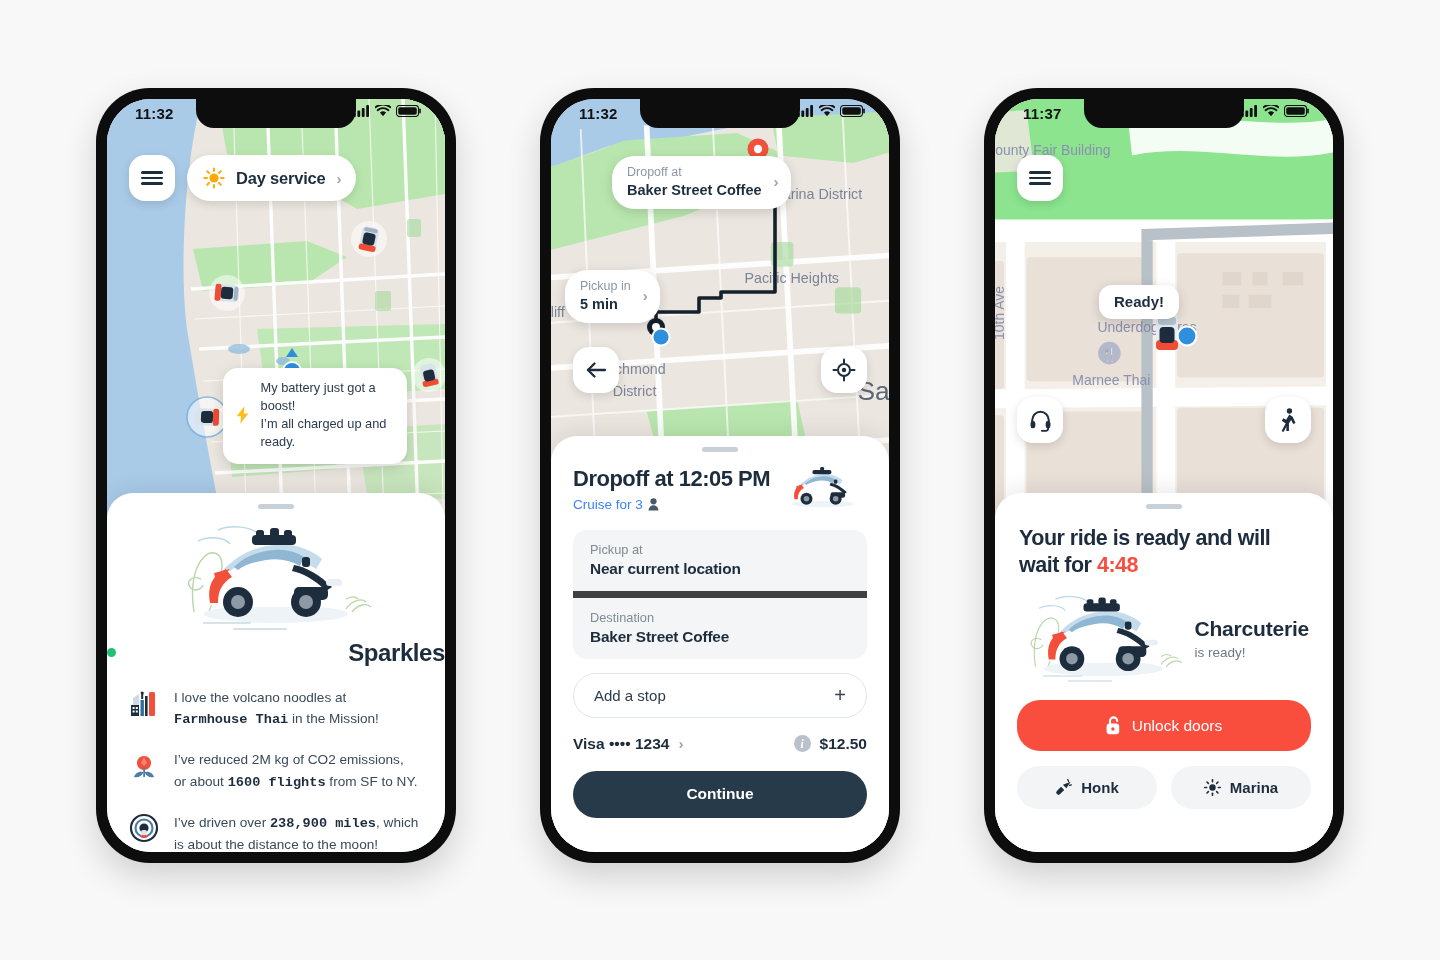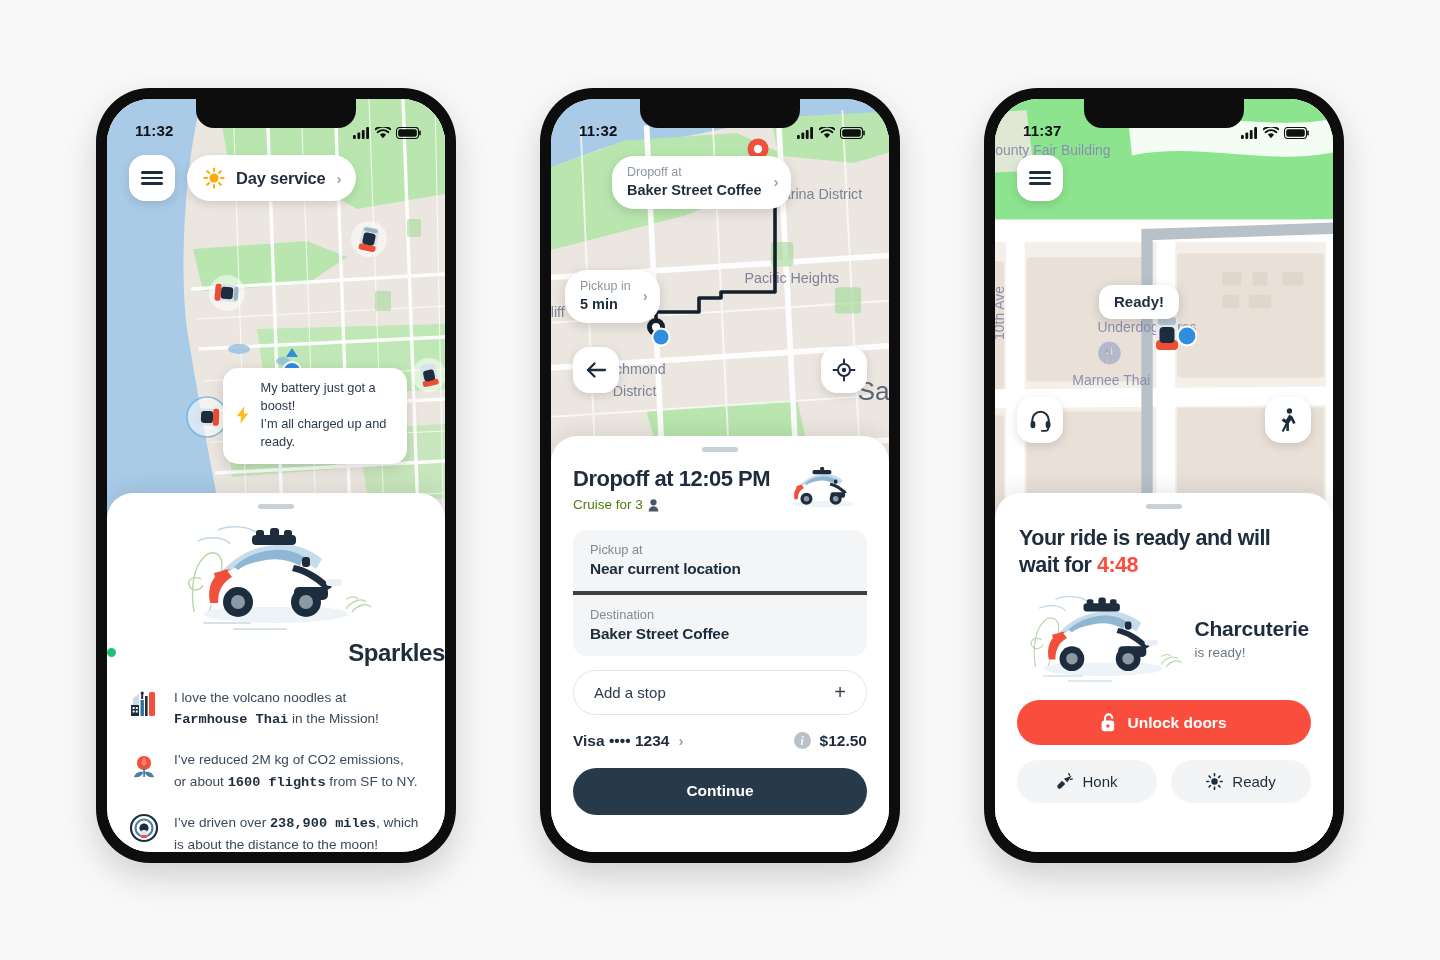--- a/index.html
+++ b/index.html
@@ -38,21 +38,21 @@
     background: #0d0d0d;
     border-bottom-left-radius: 18px;
     border-bottom-right-radius: 18px;
     z-index: 40;
   }
 
   
   .statusbar {
     position: absolute; top: 0; left: 0; right: 0; height: 40px;
     z-index: 39;
-    display: flex; align-items: flex-end; justify-content: space-between;
+    display: flex; align-items: flex-start; justify-content: space-between;
     padding: 6px 24px 0 28px;
     pointer-events: none;
     gap: 12px;
   }
   .status-time {
     font-size: 15px; font-weight: bold; color: #111;
     letter-spacing: .2px;
   }
   .status-icons { display: flex; align-items: center; gap: 5px; }
 
@@ -149,26 +149,26 @@
   .fact { display: flex; gap: 15px; align-items: flex-start; }
   .fact .ic { flex: 0 0 30px; height: 30px; margin-top: 1px; }
   .fact .tx { font-size: 13.6px; line-height: 1.6; color: #3b4a5a; }
   .fact .tx b { font-weight: bold; color: #1d2d3e; font-family: Liberation Mono, monospace; }
 
   
   #sheet-2 { top: 337px; }
   .s2-head { display: flex; align-items: flex-start; padding: 14px 22px 0; }
   .s2-head .left { flex: 1; }
   .s2-title { font-size: 22px; font-weight: bold; color: #1d2d3e; letter-spacing: -.5px; }
-  .s2-sub { font-size: 13.5px; color: #4d7c0f; margin-top: 5px; display: flex; align-items: flex-end; gap: 5px; }
+  .s2-sub { font-size: 13.5px; color: #3b82f6; margin-top: 5px; display: flex; align-items: center; gap: 5px; }
   .trip-box {
     margin: 16px 22px 0; background: #f3f5f6; border-radius: 14px; overflow: hidden;
   }
   .trip-row { padding: 12px 17px 13px; }
-  .trip-row + .trip-row { border-top: 4px solid #404040; }
+  .trip-row + .trip-row { border-top: 7px solid #404040; }
   .trip-lbl { font-size: 12.8px; color: #808b96; }
   .trip-val { font-size: 15.4px; font-weight: bold; color: #1d2d3e; margin-top: 3px; letter-spacing: -.2px; }
   .add-stop {
     margin: 14px 22px 0; height: 45px; border: 1.4px solid #e1e6e9;
     border-radius: 23px; display: flex; align-items: center;
     justify-content: space-between; padding: 0 20px;
     font-size: 15px; color: #2b3b4d;
   }
   .add-stop .plus { font-size: 20px; color: #34434f; line-height: 1; }
   .pay-row {
@@ -193,30 +193,30 @@
   .s3-title {
     margin: 16px 24px 0; font-size: 21.5px; font-weight: bold;
     color: #1d2d3e; line-height: 1.3; letter-spacing: -.5px;
   }
   .s3-title .time { color: #f94e3e; }
   .s3-mid { display: flex; align-items: center; padding: 4px 24px 0; }
   .s3-mid .txtcol { padding-left: 6px; }
   .s3-name { font-size: 21px; font-weight: bold; color: #1d2d3e; letter-spacing: -.2px; }
   .s3-ready { font-size: 13.5px; color: #6c7883; margin-top: 4px; }
   .btn-unlock {
-    margin: 8px 22px 12px; height: 45px; border-radius: 23px;
+    margin: 8px 22px 12px; height: 51px; border-radius: 23px;
     background: #f94e3e; color: #fff;
     display: flex; align-items: center; justify-content: center; gap: 10px;
-    font-size: 15.5px; font-weight: bold;
+    font-size: 15.5px; font-weight: normal;
   }
   .btn-row { margin: 15px 22px 0; display: flex; gap: 14px; }
   .btn-soft {
     flex: 1; height: 43px; border-radius: 22px; background: #f2f4f5;
     display: flex; align-items: center; justify-content: center; gap: 9px;
-    font-size: 15px; font-weight: normal; color: #1d2d3e;
+    font-size: 15px; font-weight: bold; color: #1d2d3e;
   }
 
   .maplbl { font-size: 7.6px; fill: #7b8496; font-family: "Liberation Sans", sans-serif; }
   .maplbl-big { font-size: 14px; fill: #5c6676; font-family: "Liberation Sans", sans-serif; }
   .maplbl3 { font-size: 7.4px; fill: #8a90b0; font-family: "Liberation Sans", sans-serif; }
 </style>
 </head>
 <body>
 
 <div class="stage">
@@ -901,21 +901,21 @@
                 <path d="M9 0.8 v2"></path>
                   <path d="M9 15.2 v2"></path>
                 <path d="M0.8 9 h2"></path>
                   <path d="M15.2 9 h2"></path>
                 <path d="M3.2 3.2 l1.4 1.4"></path>
                   <path d="M13.4 13.4 l1.4 1.4"></path>
                 <path d="M14.8 3.2 l-1.4 1.4"></path>
                   <path d="M4.6 13.4 l-1.4 1.4"></path>
               </g>
             </svg>
-            <span>Ready</span>
+            <span>Marina</span>
           </div>
         </div>
         <div style="height:30px;"></div>
       </div>
     </div>
   </div>
 
 </div>
 
 </body></html>

